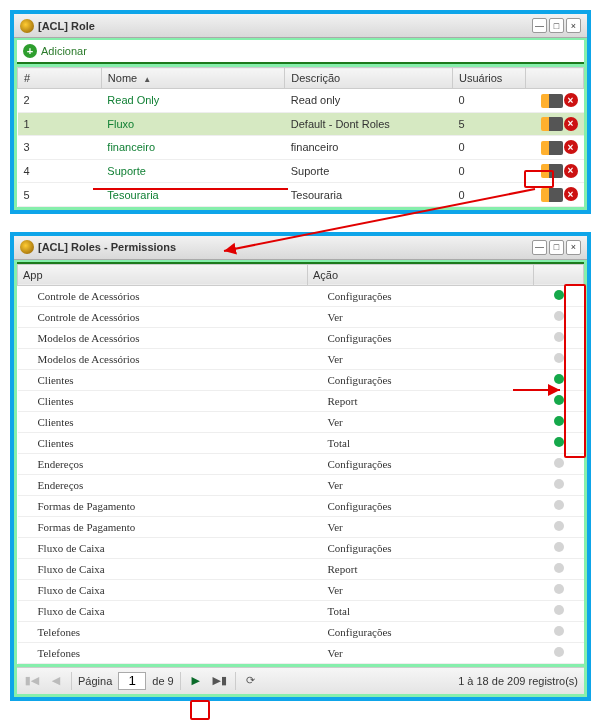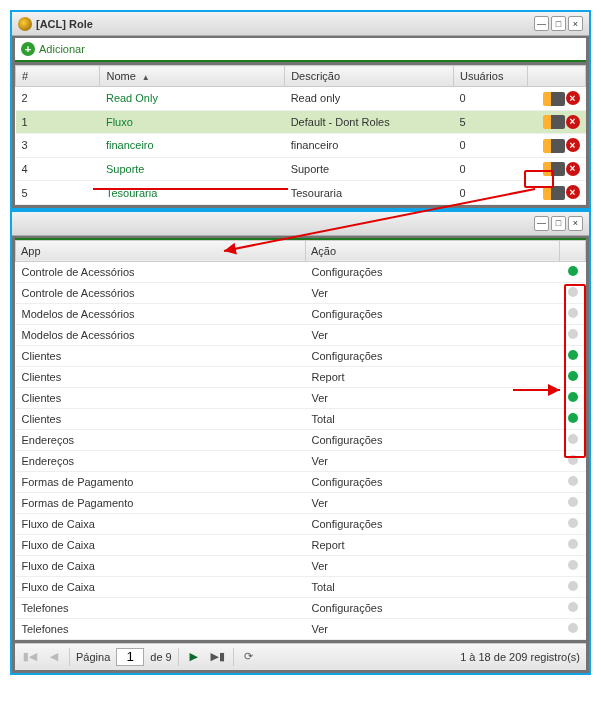--- a/index.html
+++ b/index.html
@@ -6,22 +6,23 @@
   body {
     margin: 0;
     padding: 10px;
     font-family: Arial, Helvetica, sans-serif;
     font-size: 11px;
     background: #fff;
     width: 601px;
     color: #333;
   }
   .panel {
-    border: 2px solid #0ea5e9;
-    background: #737373;
+    border: 4px solid #0ea5e9;
+    background: #86efac;
+    margin-bottom: 18px;
   }
   .panel-header {
     display: flex;
     align-items: center;
     padding: 4px 6px;
     background: linear-gradient(to bottom, #f2f2f2, #d9d9d9);
     border-bottom: 1px solid #aaa;
   }
   .panel-title {
     font-weight: bold;
@@ -127,21 +128,22 @@
   }
   table.perm th {
     background: linear-gradient(to bottom, #f6f6f6, #e4e4e4);
     border: 1px solid #ccc;
     text-align: left;
     padding: 4px 5px;
     font-weight: normal;
   }
   table.perm td {
     border-bottom: 1px solid #eee;
-    padding: 4px 6px;
+    padding: 4px 20px;
+    font-family: Liberation Serif, serif;
   }
   .col-app { width: 290px; }
   .col-acao { width: auto; }
   .col-dot { width: 26px; text-align: center; }
   .dot {
     width: 10px; height: 10px; border-radius: 50%;
     display: inline-block;
     background: #d4d4d4;
   }
   .dot.on { background: #15a84a; }
@@ -258,20 +260,24 @@
             <td>Tesouraria</td>
             <td>0</td>
             <td class="row-actions"><span class="act-icon lock-list"></span><span class="delete-icon">×</span></td>
           </tr>
         </tbody>
   </table>
 </div>
 
 <div class="panel">
   <div class="panel-header">
+    <span class="panel-title">
+      <span class="bee-icon"></span>
+      <span>[ACL] Roles - Permissions</span>
+    </span>
     <span class="spacer"></span>
     <span class="window-btns">
       <span class="window-btn">—</span>
       <span class="window-btn">□</span>
       <span class="window-btn">×</span>
     </span>
   </div>
 
   <div class="perm-wrap">
   <table class="perm">

